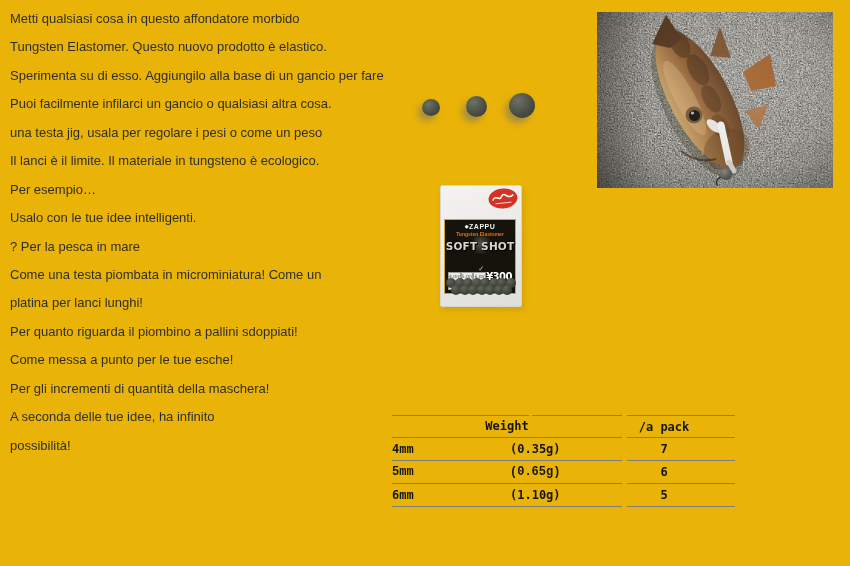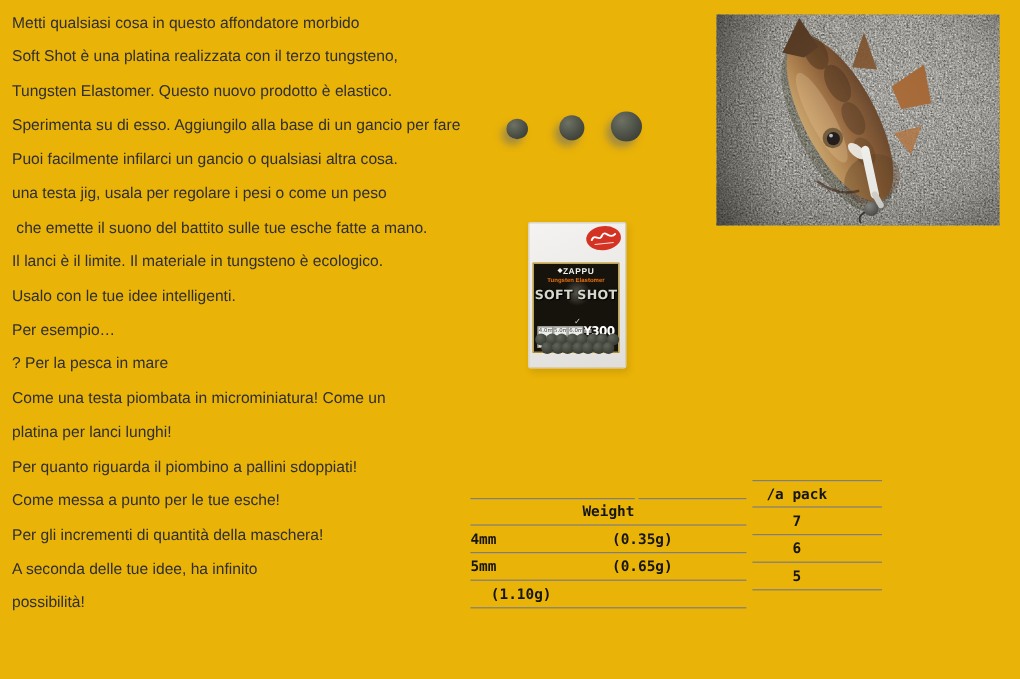--- a/index.html
+++ b/index.html
@@ -53,45 +53,43 @@
   .bp{width:10px;height:10px;border-radius:50%;margin-right:-1.5px;flex:0 0 auto;
       background:radial-gradient(circle at 35% 30%,#62655a 0%,#42453c 55%,#2e3129 100%);}
 
   
   .photo{position:absolute;left:597px;top:12px;width:236px;height:176px;}
 
   
   .spec{position:absolute;font-family:"DejaVu Sans Mono",monospace;font-weight:bold;
         font-size:12px;color:#151515;}
   .wtable{left:392px;top:415px;width:230px;height:92px;}
-  .ptable{left:627px;top:400px;width:108px;height:108px;}
+  .ptable{left:627px;top:415px;width:108px;height:108px;}
   .hline{position:absolute;height:1px;background:#7e7e7e;}
   .wt-header{position:absolute;left:0;top:1px;width:100%;height:21px;line-height:21px;
              text-align:center;}
   .wt-row{position:absolute;left:0;width:100%;height:22px;line-height:22px;display:flex;}
   .wt-row .sz{width:101px;text-align:left;}
   .wt-row .wt{margin-left:17px;text-align:center;}
   .pt-cell{position:absolute;left:0;width:74px;text-align:center;height:22px;line-height:22px;}
 </style>
 </head>
 <body>
 
 <div id="screen">
 
   <div class="desc">
     <div class="text-line">Metti qualsiasi cosa in questo affondatore morbido</div>
-    <div class="text-line">Soft Shot è una platina realizzata con il terzo tungsteno,</div>
     <div class="text-line">Tungsten Elastomer. Questo nuovo prodotto è elastico.</div>
     <div class="text-line">Sperimenta su di esso. Aggiungilo alla base di un gancio per fare</div>
     <div class="text-line">Puoi facilmente infilarci un gancio o qualsiasi altra cosa.</div>
     <div class="text-line">una testa jig, usala per regolare i pesi o come un peso</div>
-    <div class="text-line"> che emette il suono del battito sulle tue esche fatte a mano.</div>
     <div class="text-line">Il lanci è il limite. Il materiale in tungsteno è ecologico.</div>
+    <div class="text-line">Per esempio…</div>
     <div class="text-line">Usalo con le tue idee intelligenti.</div>
-    <div class="text-line">Per esempio…</div>
     <div class="text-line">? Per la pesca in mare</div>
     <div class="text-line">Come una testa piombata in microminiatura! Come un</div>
     <div class="text-line">platina per lanci lunghi!</div>
     <div class="text-line">Per quanto riguarda il piombino a pallini sdoppiati!</div>
     <div class="text-line">Come messa a punto per le tue esche!</div>
     <div class="text-line">Per gli incrementi di quantità della maschera!</div>
     <div class="text-line">A seconda delle tue idee, ha infinito</div>
     <div class="text-line">possibilità!</div>
   </div>
 
@@ -240,25 +238,26 @@
     <div class="hline" style="left:140px;top:0;width:90px;"></div>
     <div class="hline" style="left:0;top:22px;width:230px;"></div>
     <div class="hline" style="left:0;top:45px;width:230px;"></div>
     <div class="hline" style="left:0;top:68px;width:230px;"></div>
     <div class="hline" style="left:0;top:91px;width:230px;"></div>
     <div class="wt-header">Weight</div>
     <div class="wt-row" style="top:23px;">
       <span class="sz">4mm</span>
       <span class="wt">(0.35g)</span>
     </div>
-    <div class="wt-row" style="top:46px;">
+    <div class="wt-row" style="top:46px;font-family:Liberation Mono, monospace;">
       <span class="sz">5mm</span>
       <span class="wt">(0.65g)</span>
     </div>
     <div class="wt-row" style="top:69px;">
+      <span class="sz">6mm</span>
       <span class="wt">(1.10g)</span>
     </div>
   </div>
 
   <div class="spec ptable">
     <div class="hline" style="left:0;top:0;width:108px;"></div>
     <div class="hline" style="left:0;top:22px;width:108px;"></div>
     <div class="hline" style="left:0;top:45px;width:108px;"></div>
     <div class="hline" style="left:0;top:68px;width:108px;"></div>
     <div class="hline" style="left:0;top:91px;width:108px;"></div>

